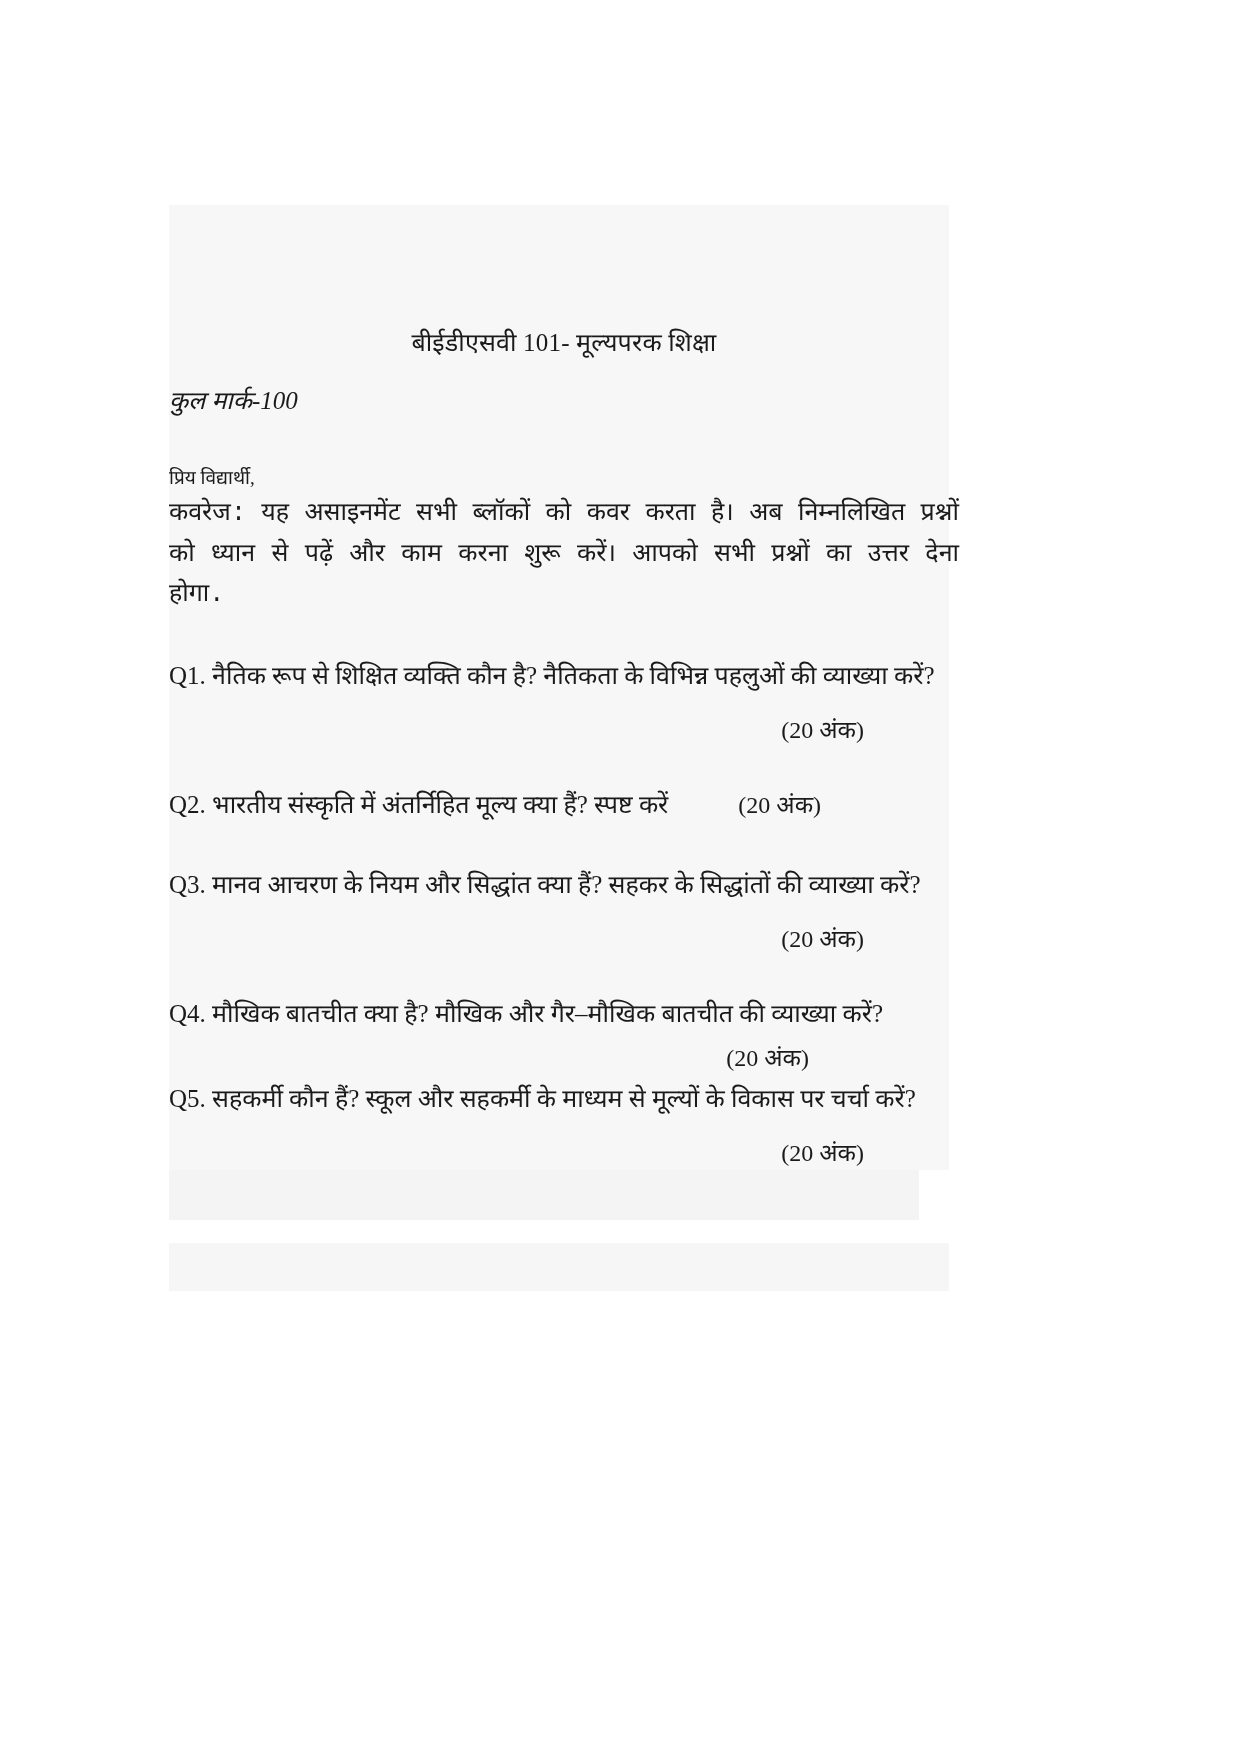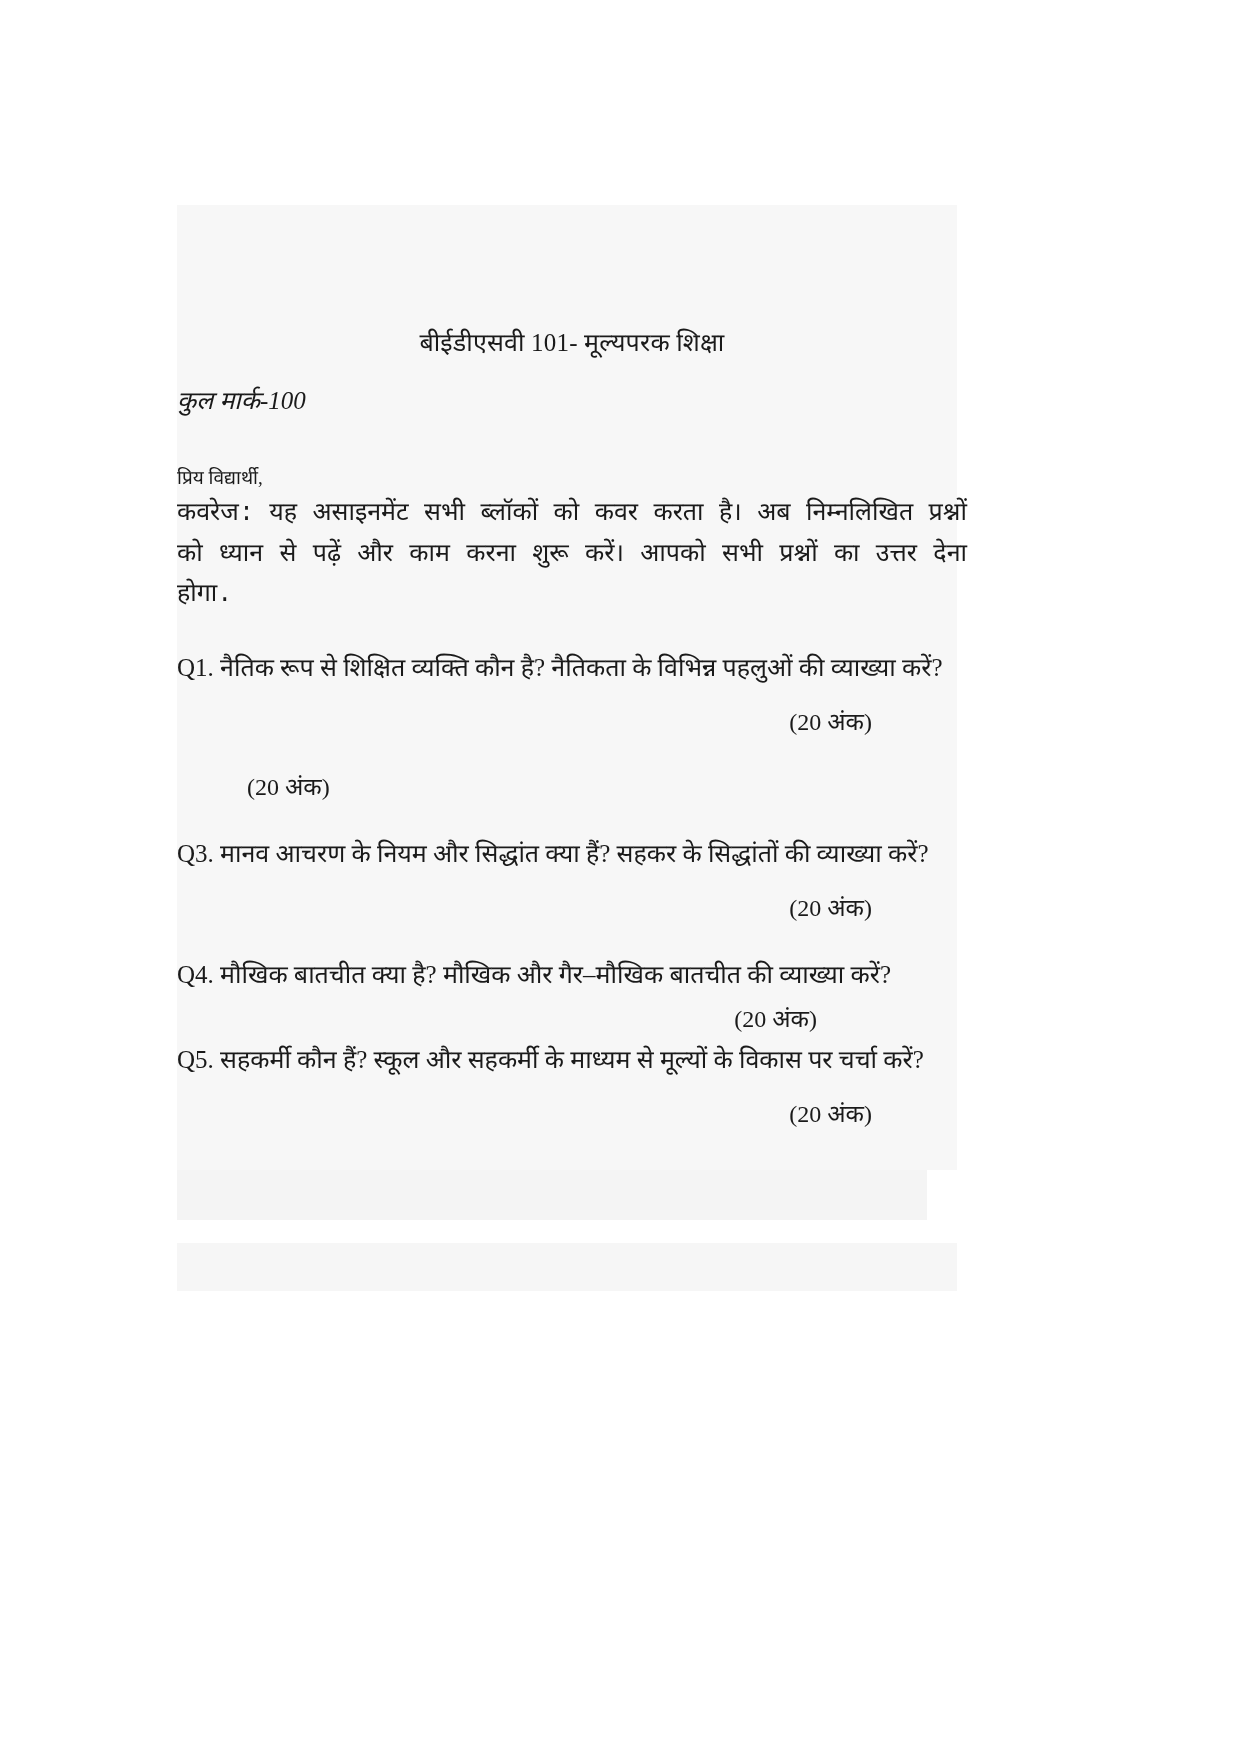--- a/index.html
+++ b/index.html
@@ -10,21 +10,21 @@
   body {
     width: 1241px;
     height: 1755px;
     font-family: "Liberation Serif", serif;
     color: #1a1a1a;
     position: relative;
     overflow: hidden;
   }
   .page {
     position: absolute;
-    left: 12px; top: 0;
+    left: 4px; top: 0;
     width: 1033px;
     height: 1755px;
     background: #ffffff;
   }
   
   .scan-block {
     position: absolute;
     left: 165px;
     top: 205px;
     width: 780px;
@@ -73,21 +73,21 @@
   }
   .coverage {
     font-size: 25px;
     line-height: 1.62;
     margin-top: 4px;
     text-align: justify;
     text-justify: inter-word;
     font-family: Liberation Mono, monospace;
   }
   .q-block {
-    margin-top: 32px;
+    margin-top: 40px;
   }
   .q-text {
     font-size: 25px;
     line-height: 1.6;
     text-align: justify;
     text-justify: inter-word;
   }
   .q-text.single {
     text-align: left;
   }
@@ -131,20 +131,21 @@
 
     <div class="coverage">कवरेज: यह असाइनमेंट सभी ब्लॉकों को कवर करता है। अब निम्नलिखित प्रश्नों को ध्यान से पढ़ें और काम करना शुरू करें। आपको सभी प्रश्नों का उत्तर देना होगा.</div>
 
     <div class="q-block">
       <div class="q-text">Q1.  नैतिक रूप से शिक्षित व्यक्ति कौन है? नैतिकता के विभिन्न पहलुओं की व्याख्या करें?</div>
       <div class="q-marks">(20  अंक)</div>
     </div>
 
     <div class="q-block">
       <div class="q2-line">
+        <div class="q-text single">Q2. भारतीय संस्कृति में अंतर्निहित मूल्य क्या हैं? स्पष्ट करें</div>
         <div class="inline-marks">(20  अंक)</div>
       </div>
     </div>
 
     <div class="q-block">
       <div class="q-text">Q3. मानव आचरण के नियम और सिद्धांत क्या हैं? सहकर के सिद्धांतों की व्याख्या करें?</div>
       <div class="q-marks">(20  अंक)</div>
     </div>
 
     <div class="q-block">

